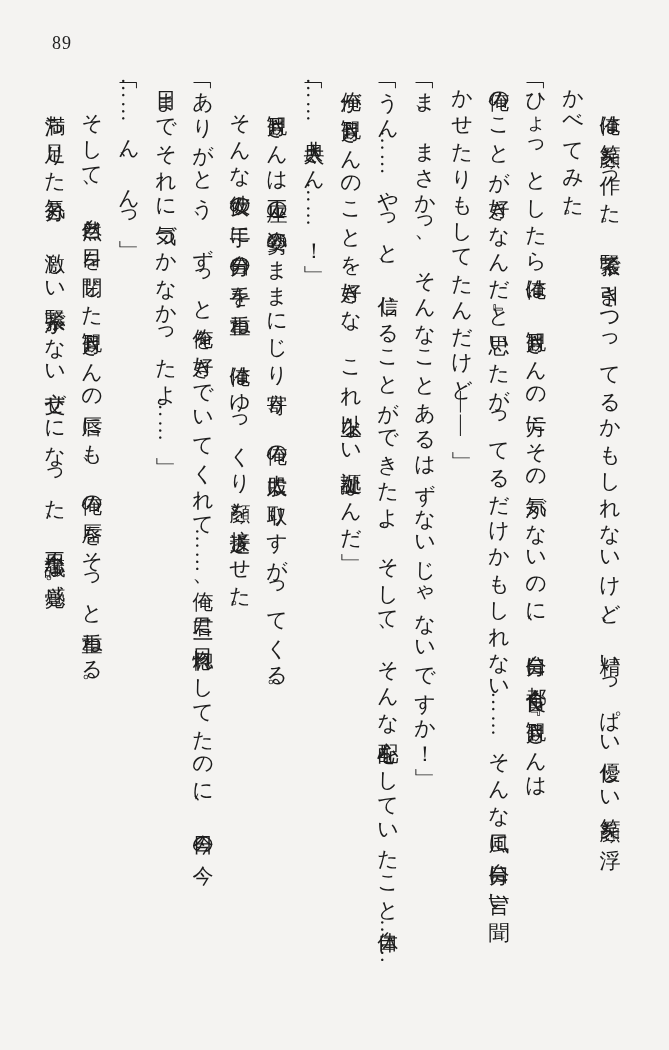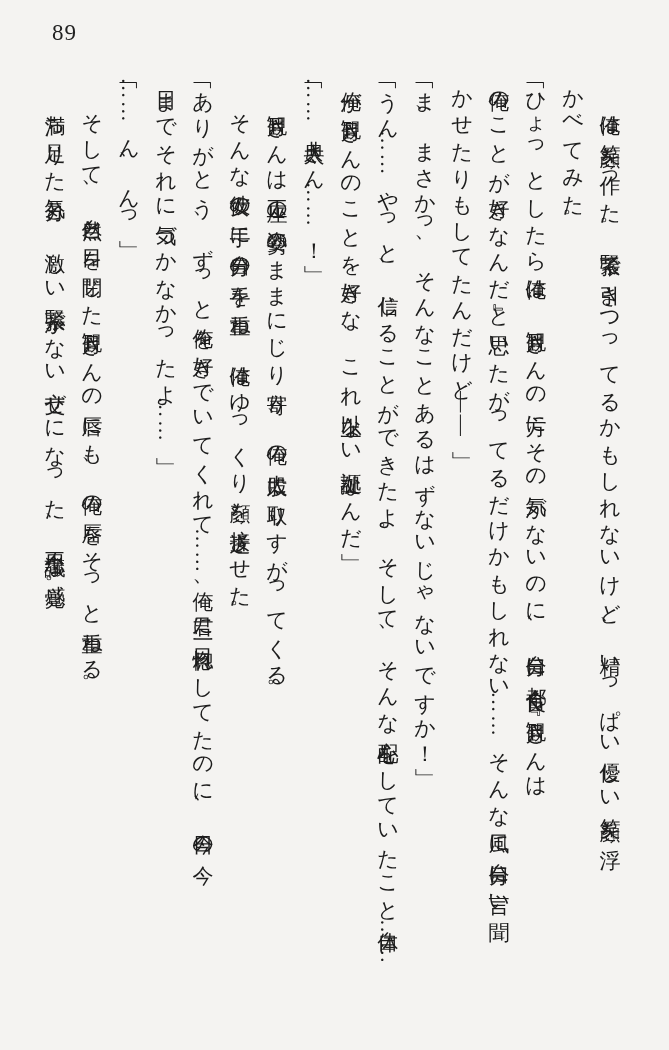--- a/index.html
+++ b/index.html
@@ -15,23 +15,23 @@
   .page {
     position: relative;
     width: 669px;
     height: 1050px;
     background: #f4f3f1;
     overflow: hidden;
     color: #1c1c1c;
   }
   .page-number {
     position: absolute;
-    top: 20px;
+    top: 33px;
     left: 52px;
-    font-size: 23px;
+    font-size: 18px;
     letter-spacing: 1px;
     color: #222;
   }
   .text-area {
     position: absolute;
     top: 75px;
     right: 41px;
     height: 945px;
     writing-mode: vertical-rl;
     text-orientation: mixed;

